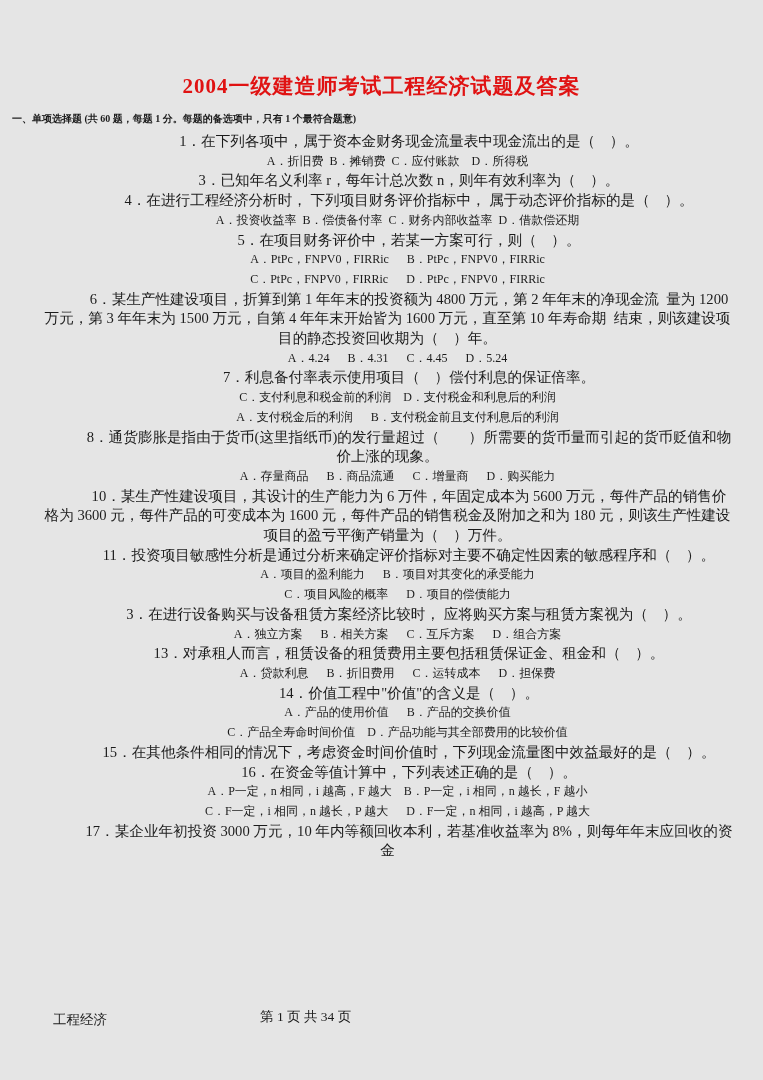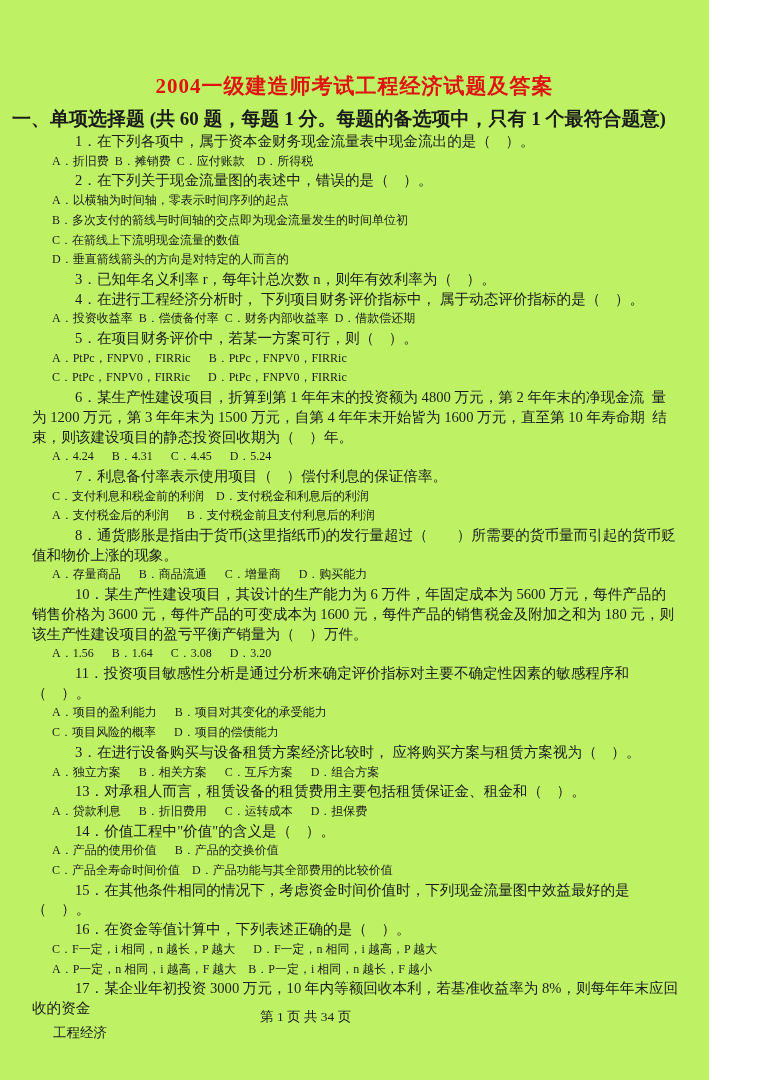--- a/index.html
+++ b/index.html
@@ -1,41 +1,42 @@
 <!DOCTYPE html>
 <html><head>
 <meta charset="utf-8">
 <style>
   html, body { margin: 0; padding: 0; background: #ffffff; }
   .page {
     position: relative;
-    width: 709px;
+    width: 763px;
     height: 1080px;
-    background: #bef264;
+    background: #e5e5e5;
     overflow: hidden;
     font-family: "Liberation Serif", "DejaVu Serif", serif;
     color: #1b1b1b;
   }
   .title {
     margin: 72px 0 0 0;
     text-align: center;
     font-size: 21px;
     font-weight: bold;
     letter-spacing: 1px;
     color: #e01212;
   }
   .section-heading {
     margin: 9px 30px 0 12px;
-    font-size: 19px;
+    font-size: 10px;
     line-height: 20px;
     font-weight: bold;
     white-space: pre-wrap;
   }
   .questions {
-    margin: 3px 30px 0 32px;
+    margin: 3px 30px 0 42px;
+    text-align: center;
   }
   .stem {
     margin: 0;
     font-size: 14.6px;
     line-height: 19.7px;
     text-indent: 43px;
     white-space: pre-wrap;
   }
   .opt-line {
     margin: 0 0 0 20px;
@@ -44,43 +45,36 @@
     white-space: pre-wrap;
   }
   .footer {
     position: absolute;
     top: 1008px;
     left: 0;
     width: 100%;
     font-size: 13.5px;
     line-height: 18px;
   }
-  .footer-left  { position: absolute; left: 53px;  top: 16px; white-space: pre; }
+  .footer-left  { position: absolute; left: 53px;  top: 3px; white-space: pre; }
   .footer-center{ position: absolute; left: 260px; top: 0; white-space: pre; }
 </style>
 </head>
 <body>
 
 <div class="page">
 
   <h1 class="title">2004一级建造师考试工程经济试题及答案</h1>
 
   <div class="section-heading">一、单项选择题 (共 60 题，每题 1 分。每题的备选项中，只有 1 个最符合题意)</div>
 
   <div class="questions" id="questions">
       <div class="question">
         <p class="stem">1．在下列各项中，属于资本金财务现金流量表中现金流出的是（　）。</p>
         <div class="opt-line">A．折旧费  B．摊销费  C．应付账款    D．所得税</div>
-      </div>
-      <div class="question">
-        <p class="stem">2．在下列关于现金流量图的表述中，错误的是（　）。</p>
-        <div class="opt-line">A．以横轴为时间轴，零表示时间序列的起点</div>
-        <div class="opt-line">B．多次支付的箭线与时间轴的交点即为现金流量发生的时间单位初</div>
-        <div class="opt-line">C．在箭线上下流明现金流量的数值</div>
-        <div class="opt-line">D．垂直箭线箭头的方向是对特定的人而言的</div>
       </div>
       <div class="question">
         <p class="stem">3．已知年名义利率 r，每年计总次数 n，则年有效利率为（　）。</p>
       </div>
       <div class="question">
         <p class="stem">4．在进行工程经济分析时， 下列项目财务评价指标中， 属于动态评价指标的是（　）。</p>
         <div class="opt-line">A．投资收益率  B．偿债备付率  C．财务内部收益率  D．借款偿还期</div>
       </div>
       <div class="question">
         <p class="stem">5．在项目财务评价中，若某一方案可行，则（　）。</p>
@@ -95,21 +89,20 @@
         <p class="stem">7．利息备付率表示使用项目（　）偿付利息的保证倍率。</p>
         <div class="opt-line">C．支付利息和税金前的利润    D．支付税金和利息后的利润</div>
         <div class="opt-line">A．支付税金后的利润      B．支付税金前且支付利息后的利润</div>
       </div>
       <div class="question">
         <p class="stem">8．通货膨胀是指由于货币(这里指纸币)的发行量超过（　　）所需要的货币量而引起的货币贬值和物价上涨的现象。</p>
         <div class="opt-line">A．存量商品      B．商品流通      C．增量商      D．购买能力</div>
       </div>
       <div class="question">
         <p class="stem">10．某生产性建设项目，其设计的生产能力为 6 万件，年固定成本为 5600 万元，每件产品的销售价格为 3600 元，每件产品的可变成本为 1600 元，每件产品的销售税金及附加之和为 180 元，则该生产性建设项目的盈亏平衡产销量为（　）万件。</p>
-        <div class="opt-line">A．1.56      B．1.64      C．3.08      D．3.20</div>
       </div>
       <div class="question">
         <p class="stem">11．投资项目敏感性分析是通过分析来确定评价指标对主要不确定性因素的敏感程序和（　）。</p>
         <div class="opt-line">A．项目的盈利能力      B．项目对其变化的承受能力</div>
         <div class="opt-line">C．项目风险的概率      D．项目的偿债能力</div>
       </div>
       <div class="question">
         <p class="stem">3．在进行设备购买与设备租赁方案经济比较时， 应将购买方案与租赁方案视为（　）。</p>
         <div class="opt-line">A．独立方案      B．相关方案      C．互斥方案      D．组合方案</div>
       </div>
@@ -120,22 +113,22 @@
       <div class="question">
         <p class="stem">14．价值工程中"价值"的含义是（　）。</p>
         <div class="opt-line">A．产品的使用价值      B．产品的交换价值</div>
         <div class="opt-line">C．产品全寿命时间价值    D．产品功能与其全部费用的比较价值</div>
       </div>
       <div class="question">
         <p class="stem">15．在其他条件相同的情况下，考虑资金时间价值时，下列现金流量图中效益最好的是（　）。</p>
       </div>
       <div class="question">
         <p class="stem">16．在资金等值计算中，下列表述正确的是（　）。</p>
+        <div class="opt-line">A．P一定，n 相同，i 越高，F 越大    B．P一定，i 相同，n 越长，F 越小</div>
         <div class="opt-line">C．F一定，i 相同，n 越长，P 越大      D．F一定，n 相同，i 越高，P 越大</div>
-        <div class="opt-line">A．P一定，n 相同，i 越高，F 越大    B．P一定，i 相同，n 越长，F 越小</div>
       </div>
       <div class="question">
         <p class="stem">17．某企业年初投资 3000 万元，10 年内等额回收本利，若基准收益率为 8%，则每年年末应回收的资金</p>
       </div>
     </div>
 
   <div class="footer">
     <span class="footer-left">工程经济</span>
     <span class="footer-center">第 1 页 共 34 页</span>
   </div>

